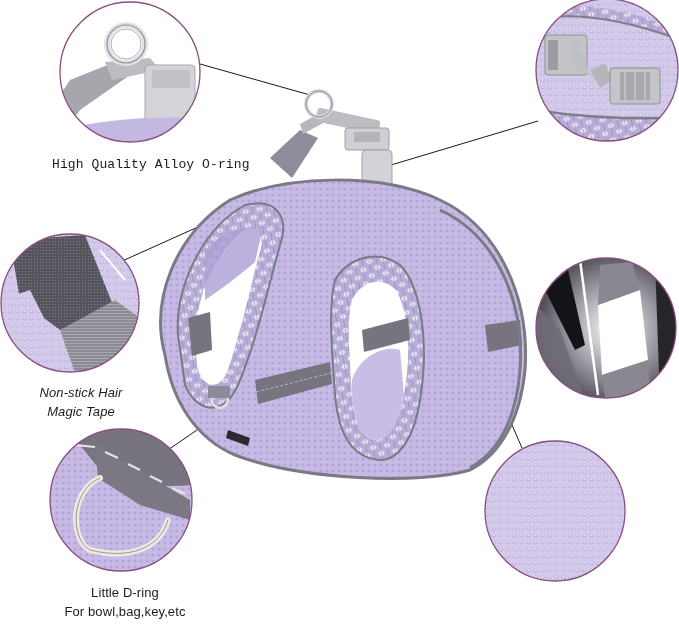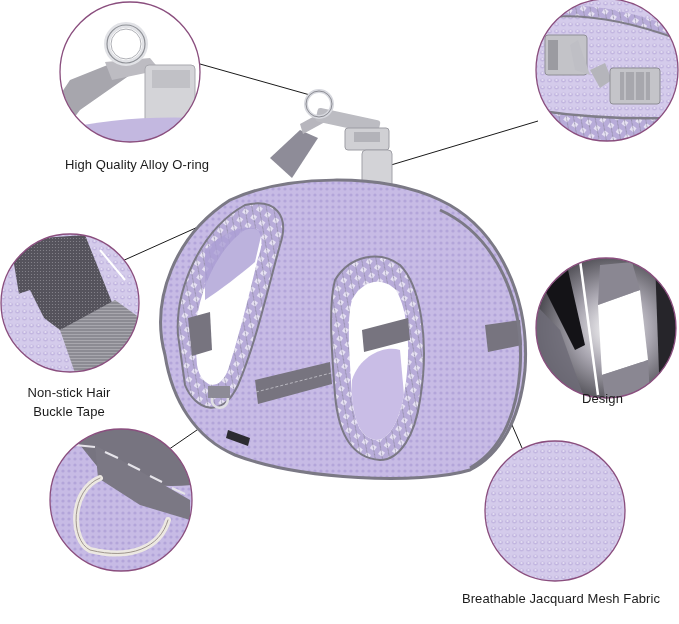--- a/index.html
+++ b/index.html
@@ -184,32 +184,32 @@
     </g>
     <circle cx="121" cy="500" r="71" fill="none" stroke="#8a4e7e" stroke-width="1.3"></circle>
   </g>
 
   <g>
     <circle cx="555" cy="511" r="70" fill="url(#meshPatLight)"></circle>
     <circle cx="555" cy="511" r="70" fill="none" stroke="#8a4e7e" stroke-width="1.3"></circle>
   </g>
 </svg>
 
-<div class="label" style="left:52px; top:155px; width:170px;">
+<div class="label" style="left:52px; top:155px; width:170px;font-family:Liberation Mono, monospace;">
   <span>High Quality Alloy O-ring</span>
 </div>
 
 
-<div class="label" style="left:4px; top:383px; width:130px;">
+<div class="label" style="left:16px; top:383px; width:130px;font-style:italic;">
   <div>Non-stick Hair</div>
-  <div>Buckle Tape</div>
+  <div>Magic Tape</div>
 </div>
 
 <div class="label" style="left:525px; top:389px; width:155px;">
-  <div>Design</div>
-</div>
-
-
-<div class="label" style="left:445px; top:589px; width:232px;">
-  <span>Breathable Jacquard Mesh Fabric</span>
-</div>
+</div>
+
+<div class="label" style="left:40px; top:583px; width:170px;">
+  <div>Little D-ring</div>
+  <div>For bowl,bag,key,etc</div>
+</div>
+
 
 </div>
 
 </body></html>

